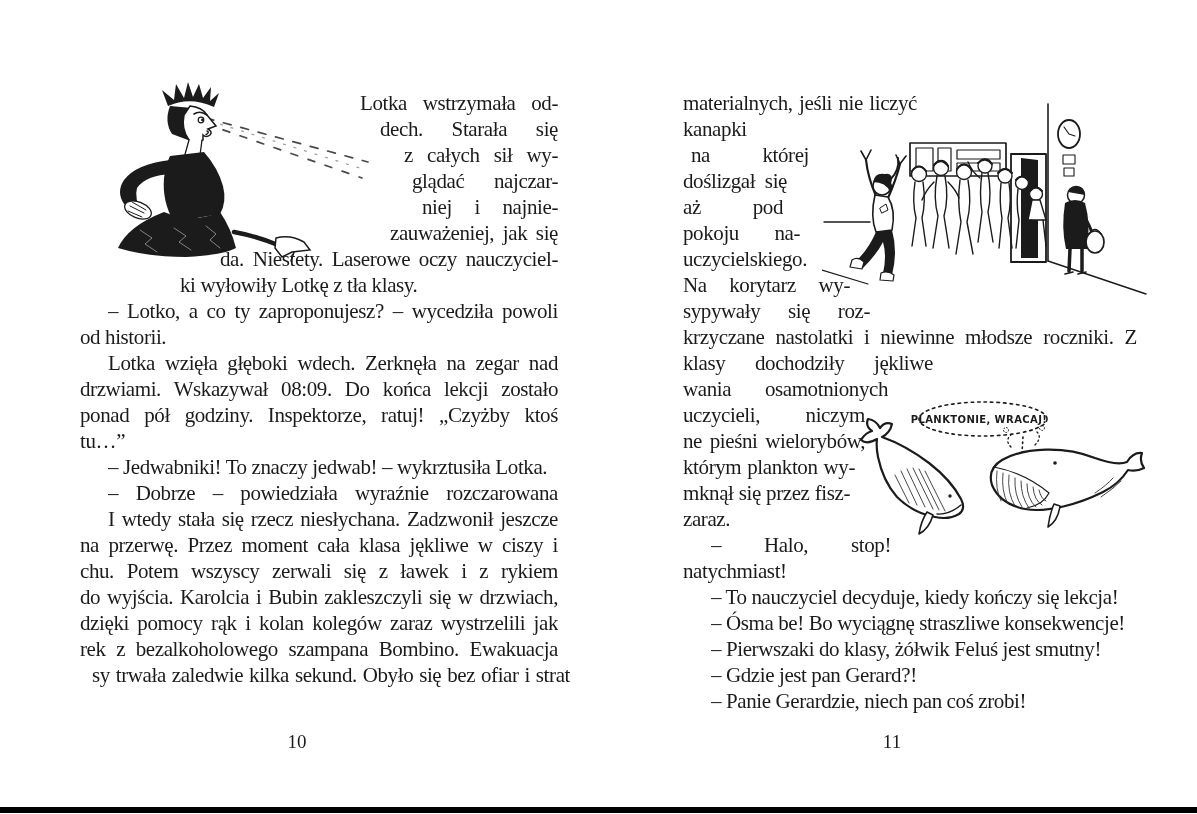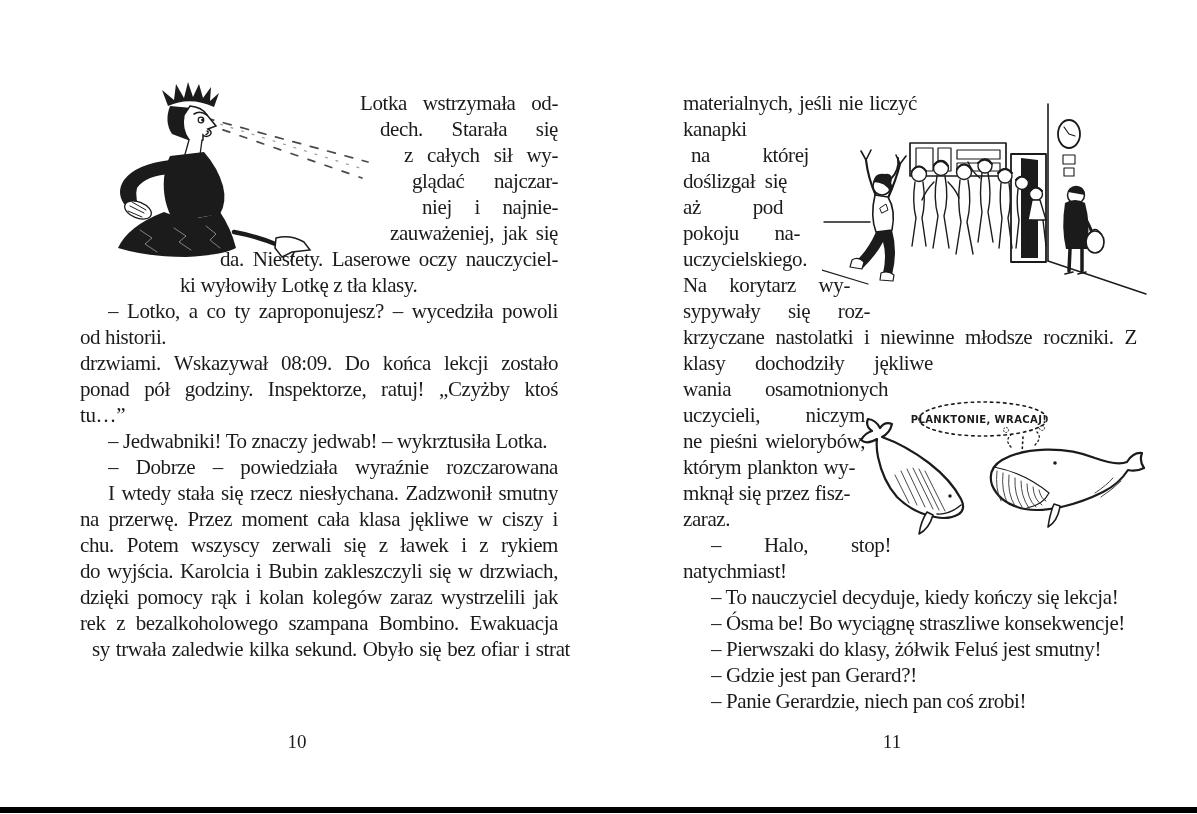--- a/index.html
+++ b/index.html
@@ -29,26 +29,27 @@
     <div class="line just" style="margin-left: 280px; width: 198px;">Lotka wstrzymała od-</div>
     <div class="line just" style="margin-left: 300px; width: 178px;">dech. Starała się</div>
     <div class="line just" style="margin-left: 324px; width: 154px;">z całych sił wy-</div>
     <div class="line just" style="margin-left: 332px; width: 146px;">glądać najczar-</div>
     <div class="line just" style="margin-left: 342px; width: 136px;">niej i najnie-</div>
     <div class="line just" style="margin-left: 310px; width: 168px;">zauważeniej, jak się</div>
     <div class="line just" style="margin-left: 140px; width: 338px;">da. Niestety. Laserowe oczy nauczyciel-</div>
     <div class="line left" style="margin-left: 100px; width: 378px;">ki wyłowiły Lotkę z tła klasy.</div>
     <div class="line just" style="margin-left: 28px; width: 450px;">– Lotko, a co ty zaproponujesz? – wycedziła powoli pani</div>
     <div class="line left" style="margin-left: 0px; width: 478px;">od historii.</div>
+    <div class="line just" style="margin-left: 28px; width: 450px;">Lotka wzięła głęboki wdech. Zerknęła na zegar nad</div>
     <div class="line just" style="margin-left: 0px; width: 478px;">drzwiami. Wskazywał 08:09. Do końca lekcji zostało jeszcze</div>
     <div class="line just" style="margin-left: 0px; width: 478px;">ponad pół godziny. Inspektorze, ratuj! „Czyżby ktoś hodował</div>
     <div class="line left" style="margin-left: 0px; width: 478px;">tu…”</div>
     <div class="line left" style="margin-left: 28px; width: 450px;">– Jedwabniki! To znaczy jedwab! – wykrztusiła Lotka.</div>
     <div class="line just" style="margin-left: 28px; width: 450px;">– Dobrze – powiedziała wyraźnie rozczarowana nauczy-</div>
-    <div class="line just" style="margin-left: 28px; width: 450px;">I wtedy stała się rzecz niesłychana. Zadzwonił smutny</div>
+    <div class="line just" style="margin-left: 28px; width: 450px;">I wtedy stała się rzecz niesłychana. Zadzwonił jeszcze</div>
     <div class="line just" style="margin-left: 0px; width: 478px;">na przerwę. Przez moment cała klasa jękliwe w ciszy i bezru-</div>
     <div class="line just" style="margin-left: 0px; width: 478px;">chu. Potem wszyscy zerwali się z ławek i z rykiem popędzili</div>
     <div class="line just" style="margin-left: 0px; width: 478px;">do wyjścia. Karolcia i Bubin zakleszczyli się w drzwiach, ale</div>
     <div class="line just" style="margin-left: 0px; width: 478px;">dzięki pomocy rąk i kolan kolegów zaraz wystrzelili jak ko-</div>
     <div class="line just" style="margin-left: 0px; width: 478px;">rek z bezalkoholowego szampana Bombino. Ewakuacja kla-</div>
     <div class="line just" style="margin-left: 12px; width: 478px;">sy trwała zaledwie kilka sekund. Obyło się bez ofiar i strat</div>
   </div>
 <div id="right-page" class="page">
     <div class="line just" style="margin-left: 0px; width: 234px;">materialnych, jeśli nie liczyć</div>
     <div class="line just" style="margin-left: 0px; width: 150px;">kanapki Filipczaka,</div>

